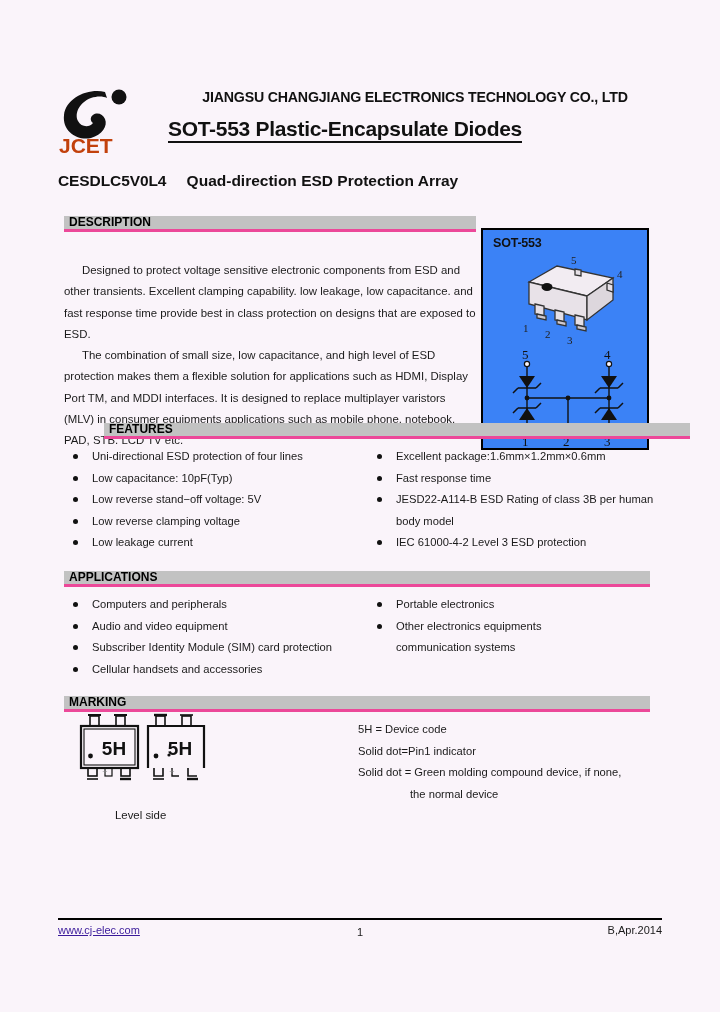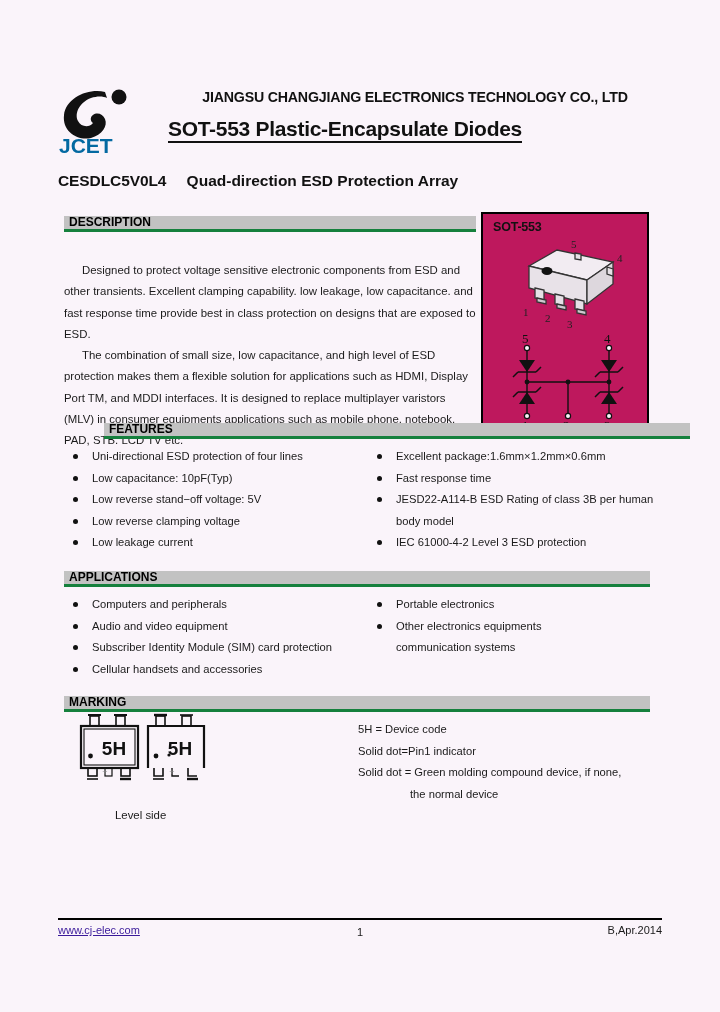--- a/index.html
+++ b/index.html
@@ -34,21 +34,21 @@
     left: 0px; top: 0px;
     width: 86px; height: 78px;
   }
   .logo svg { display: block; }
   .logo-text {
     position: absolute;
     left: 1px; top: 50px;
     font-size: 21px;
     font-weight: bold;
     letter-spacing: 0px;
-    color: #0369a1;
+    color: #c2410c;
     font-family: "Liberation Sans", sans-serif;
   }
   .company {
     position: absolute;
     left: 110px; top: 5px;
     width: 494px;
     text-align: center;
     font-size: 14.2px;
     font-weight: bold;
     letter-spacing: -0.2px;
@@ -74,21 +74,21 @@
     font-weight: bold;
     white-space: nowrap;
   }
   .part-line .pn { letter-spacing: -0.1px; }
   .part-line .desc { margin-left: 16px; }
 
   
   .secbar {
     position: absolute;
     background: #c2c2c2;
-    border-bottom: 3px solid #15803d;
+    border-bottom: 3px solid #ec4899;
     box-sizing: border-box;
     height: 16px;
   }
   .secbar .lbl {
     position: absolute;
     left: 5px; top: -1px;
     font-size: 12px;
     font-weight: bold;
     letter-spacing: 0px;
     color: #000;
@@ -103,25 +103,25 @@
     font-size: 11.4px;
     line-height: 21.3px;
     color: #1a1a1a;
     margin-top: 22px;
   }
   .desc-body p { margin: 0; text-indent: 18px; }
 
   
   .sotbox {
     position: absolute;
-    left: 481px; top: 212px;
+    left: 481px; top: 228px;
     width: 168px; height: 222px;
     border: 2.5px solid #000;
     box-sizing: border-box;
-    background: #be185d;
+    background: #3b82f6;
   }
   .sot-title {
     position: absolute;
     left: 10px; top: 6px;
     font-size: 12.5px;
     font-weight: bold;
     letter-spacing: -0.2px;
   }
   .sot-pkg {
     position: absolute;

